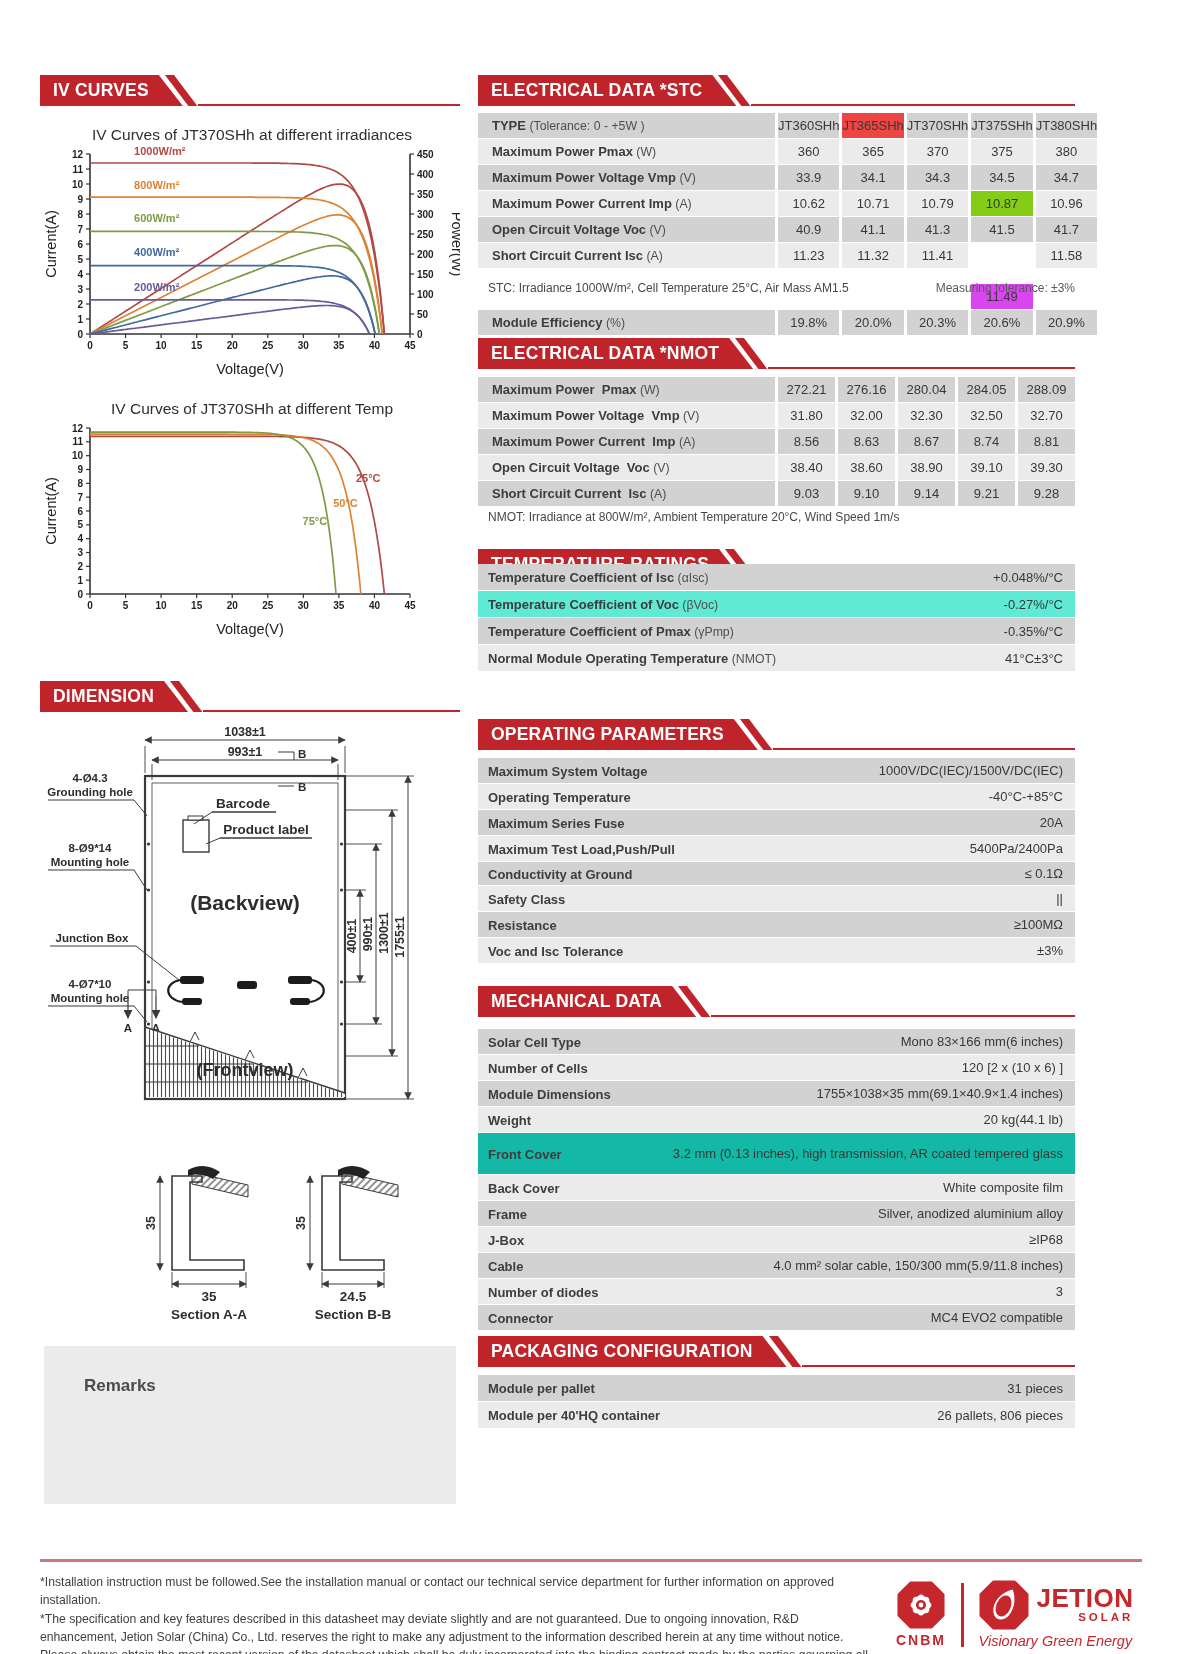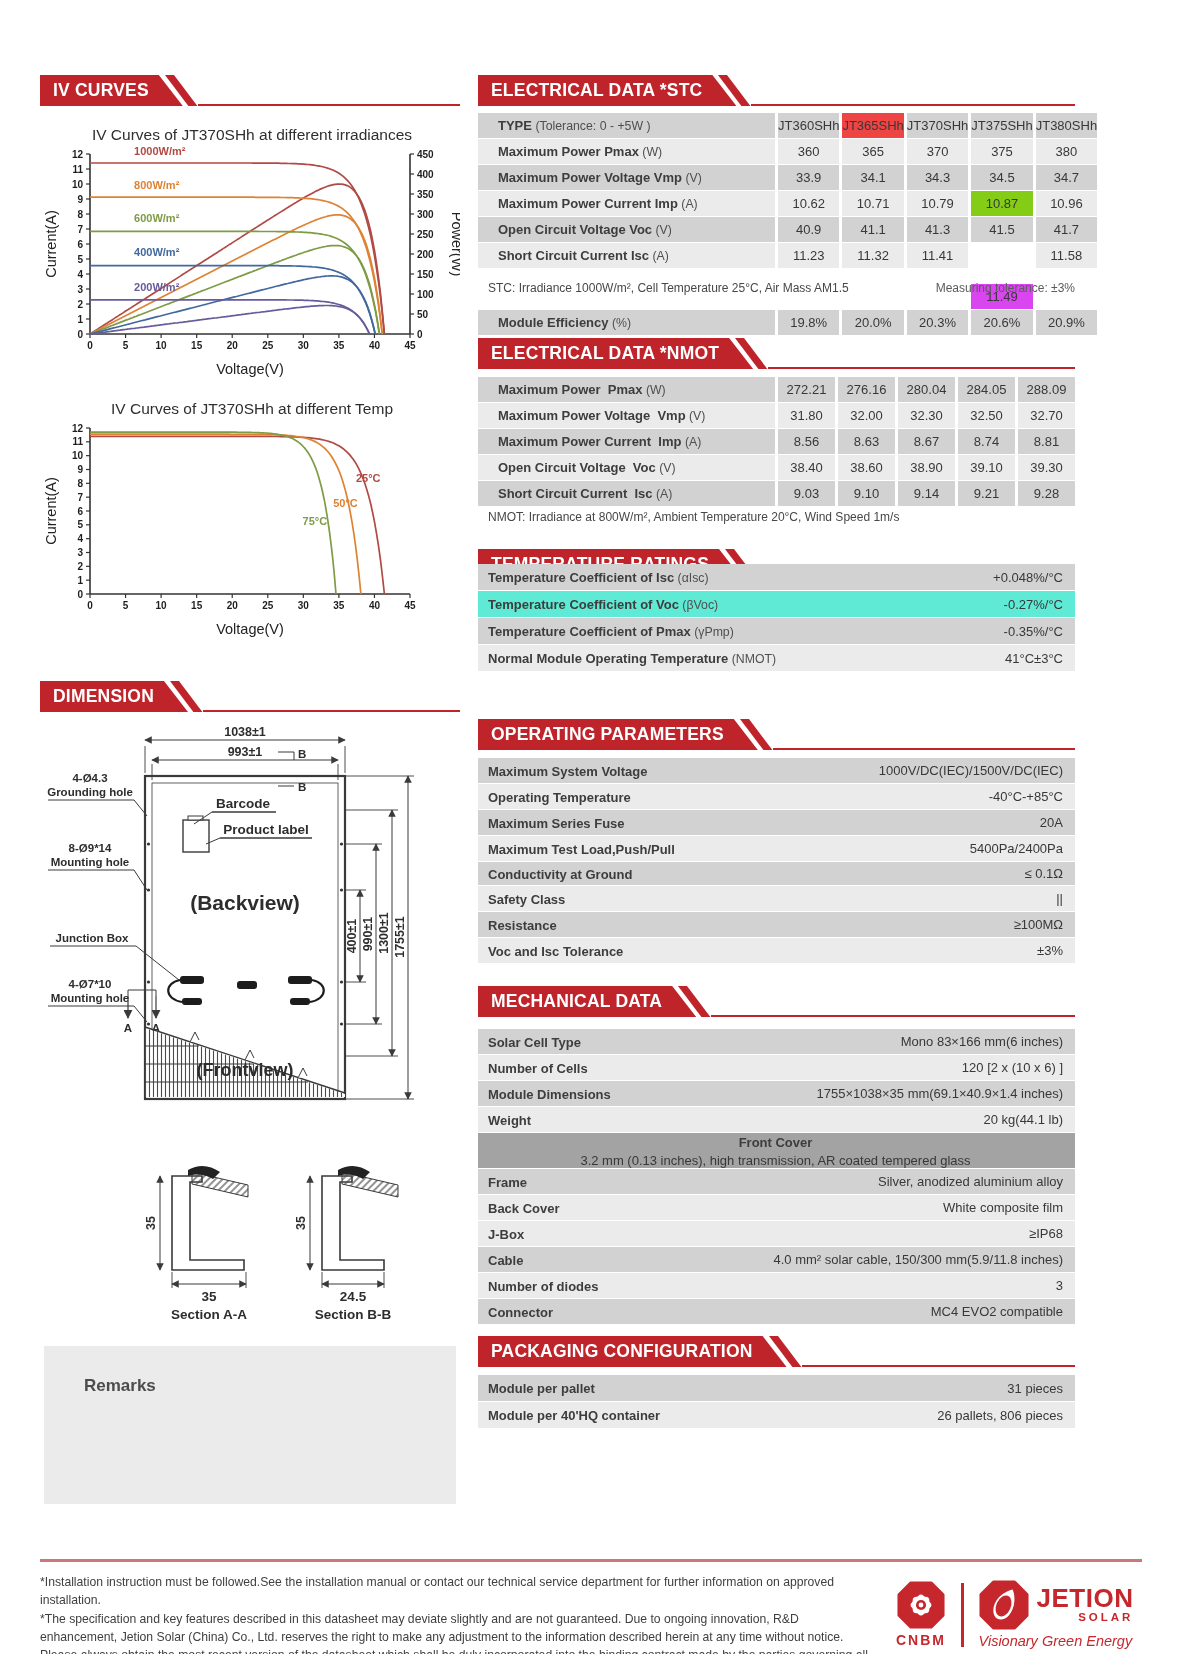--- a/index.html
+++ b/index.html
@@ -14,21 +14,21 @@
   .stripe { width:9px; height:31px; background:#c0242b; transform:skewX(37deg); transform-origin:top left; margin-left:-18px; }
   .rule { flex:1; height:2.5px; background:#c0242b; margin-left:24px; }
 
   
   .chart { position:absolute; }
   .chart-title { text-align:center; font-size:15.5px; color:#2f2f2f; margin-bottom:2px; }
 
   
   .model-table { position:absolute; display:grid; grid-template-columns:297px repeat(5,1fr); gap:1px 3px; }
   .cell { height:25px; display:flex; align-items:center; font-size:13px; color:#383838; }
-  .label-cell { padding-left:20px; }
+  .label-cell { padding-left:14px; }
   .val-cell { justify-content:center; }
   .lbl-b { font-weight:700; color:#3d3d3d; font-size:13px; white-space:pre; }
   .lbl-u { font-weight:400; color:#4f4f4f; font-size:12.3px; }
 
   
   .kv-table { position:absolute; display:flex; flex-direction:column; gap:1px; }
   .kv-row { display:flex; justify-content:space-between; align-items:center; padding:0 12px 0 10px; }
   .kv-value { font-size:13px; color:#383838; white-space:nowrap; }
 
   .footnote-row { position:absolute; display:flex; justify-content:space-between; align-items:baseline; }
@@ -598,31 +598,31 @@
         <div class="kv-value">120 [2 x (10 x 6) ]</div>
       </div>
       <div class="kv-row" style="height: 25px; background: rgb(210, 210, 210);">
         <div class="kv-label"><span class="lbl-b">Module Dimensions</span></div>
         <div class="kv-value">1755×1038×35 mm(69.1×40.9×1.4 inches)</div>
       </div>
       <div class="kv-row" style="height: 25px; background: rgb(235, 235, 235);">
         <div class="kv-label"><span class="lbl-b">Weight</span></div>
         <div class="kv-value">20 kg(44.1 lb)</div>
       </div>
-      <div class="kv-row" style="height: 35px; background: #a3a3a3; flex-direction: column;">
+      <div class="kv-row" style="height: 41px; background: #14b8a6;">
         <div class="kv-label"><span class="lbl-b">Front Cover</span></div>
         <div class="kv-value">3.2 mm (0.13 inches), high transmission, AR coated tempered glass</div>
       </div>
+      <div class="kv-row" style="height: 25px; background: rgb(235, 235, 235);">
+        <div class="kv-label"><span class="lbl-b">Back Cover</span></div>
+        <div class="kv-value">White composite film</div>
+      </div>
       <div class="kv-row" style="height: 25px; background: rgb(210, 210, 210);">
         <div class="kv-label"><span class="lbl-b">Frame</span></div>
         <div class="kv-value">Silver, anodized aluminium alloy</div>
-      </div>
-      <div class="kv-row" style="height: 25px; background: rgb(235, 235, 235);">
-        <div class="kv-label"><span class="lbl-b">Back Cover</span></div>
-        <div class="kv-value">White composite film</div>
       </div>
       <div class="kv-row" style="height: 25px; background: rgb(235, 235, 235);">
         <div class="kv-label"><span class="lbl-b">J-Box</span></div>
         <div class="kv-value">≥IP68</div>
       </div>
       <div class="kv-row" style="height: 25px; background: rgb(210, 210, 210);">
         <div class="kv-label"><span class="lbl-b">Cable</span></div>
         <div class="kv-value">4.0 mm² solar cable, 150/300 mm(5.9/11.8 inches)</div>
       </div>
       <div class="kv-row" style="height: 25px; background: rgb(235, 235, 235);">

